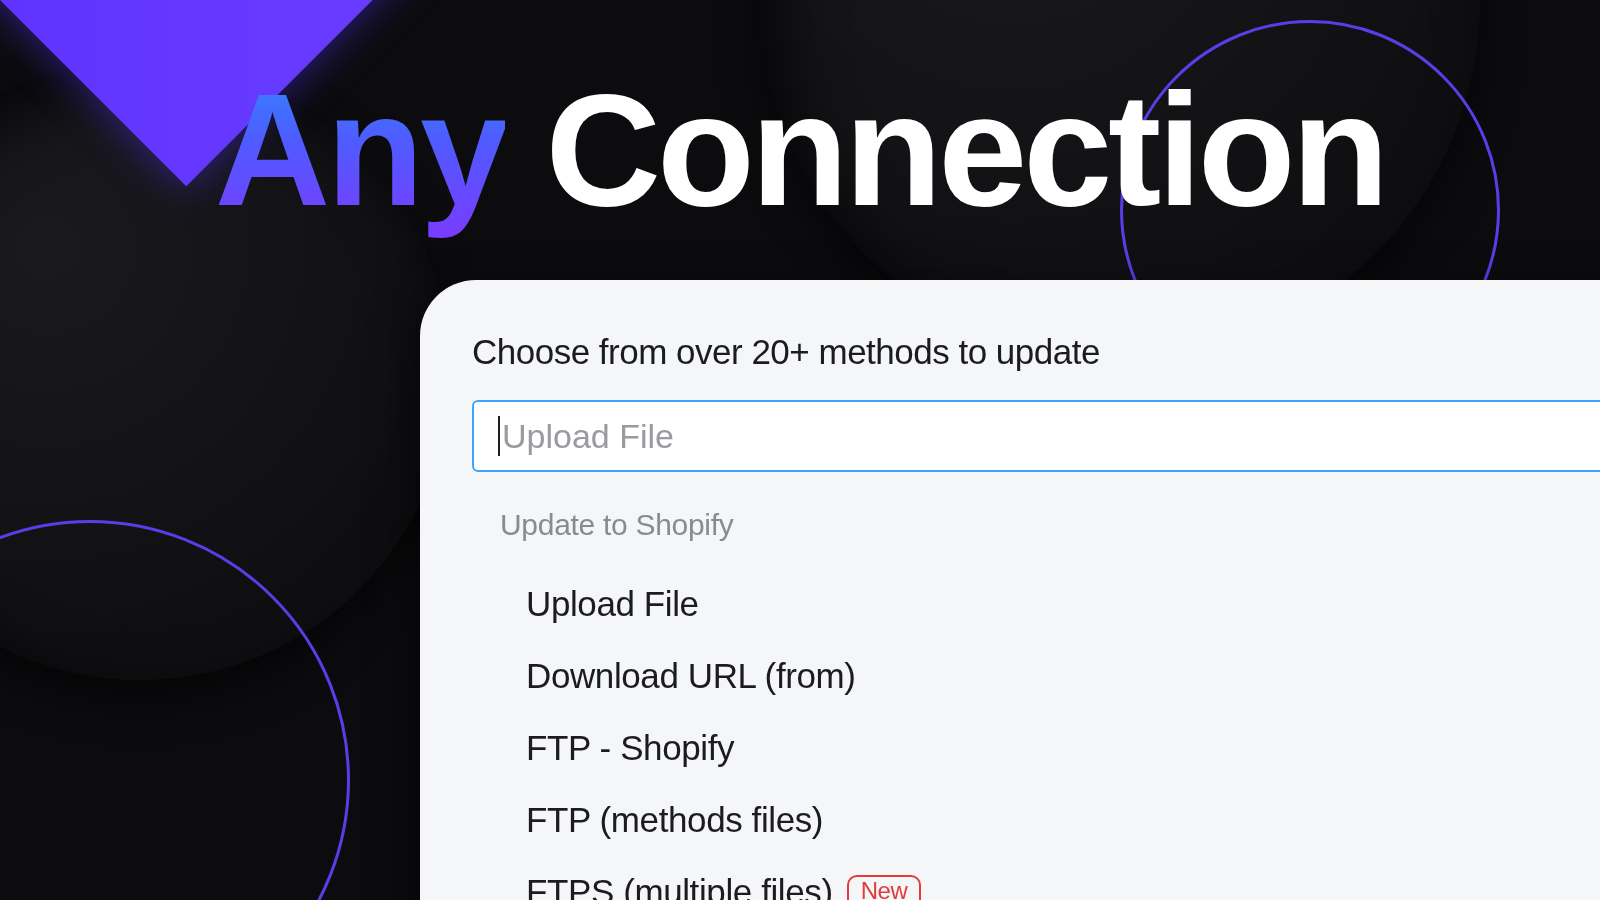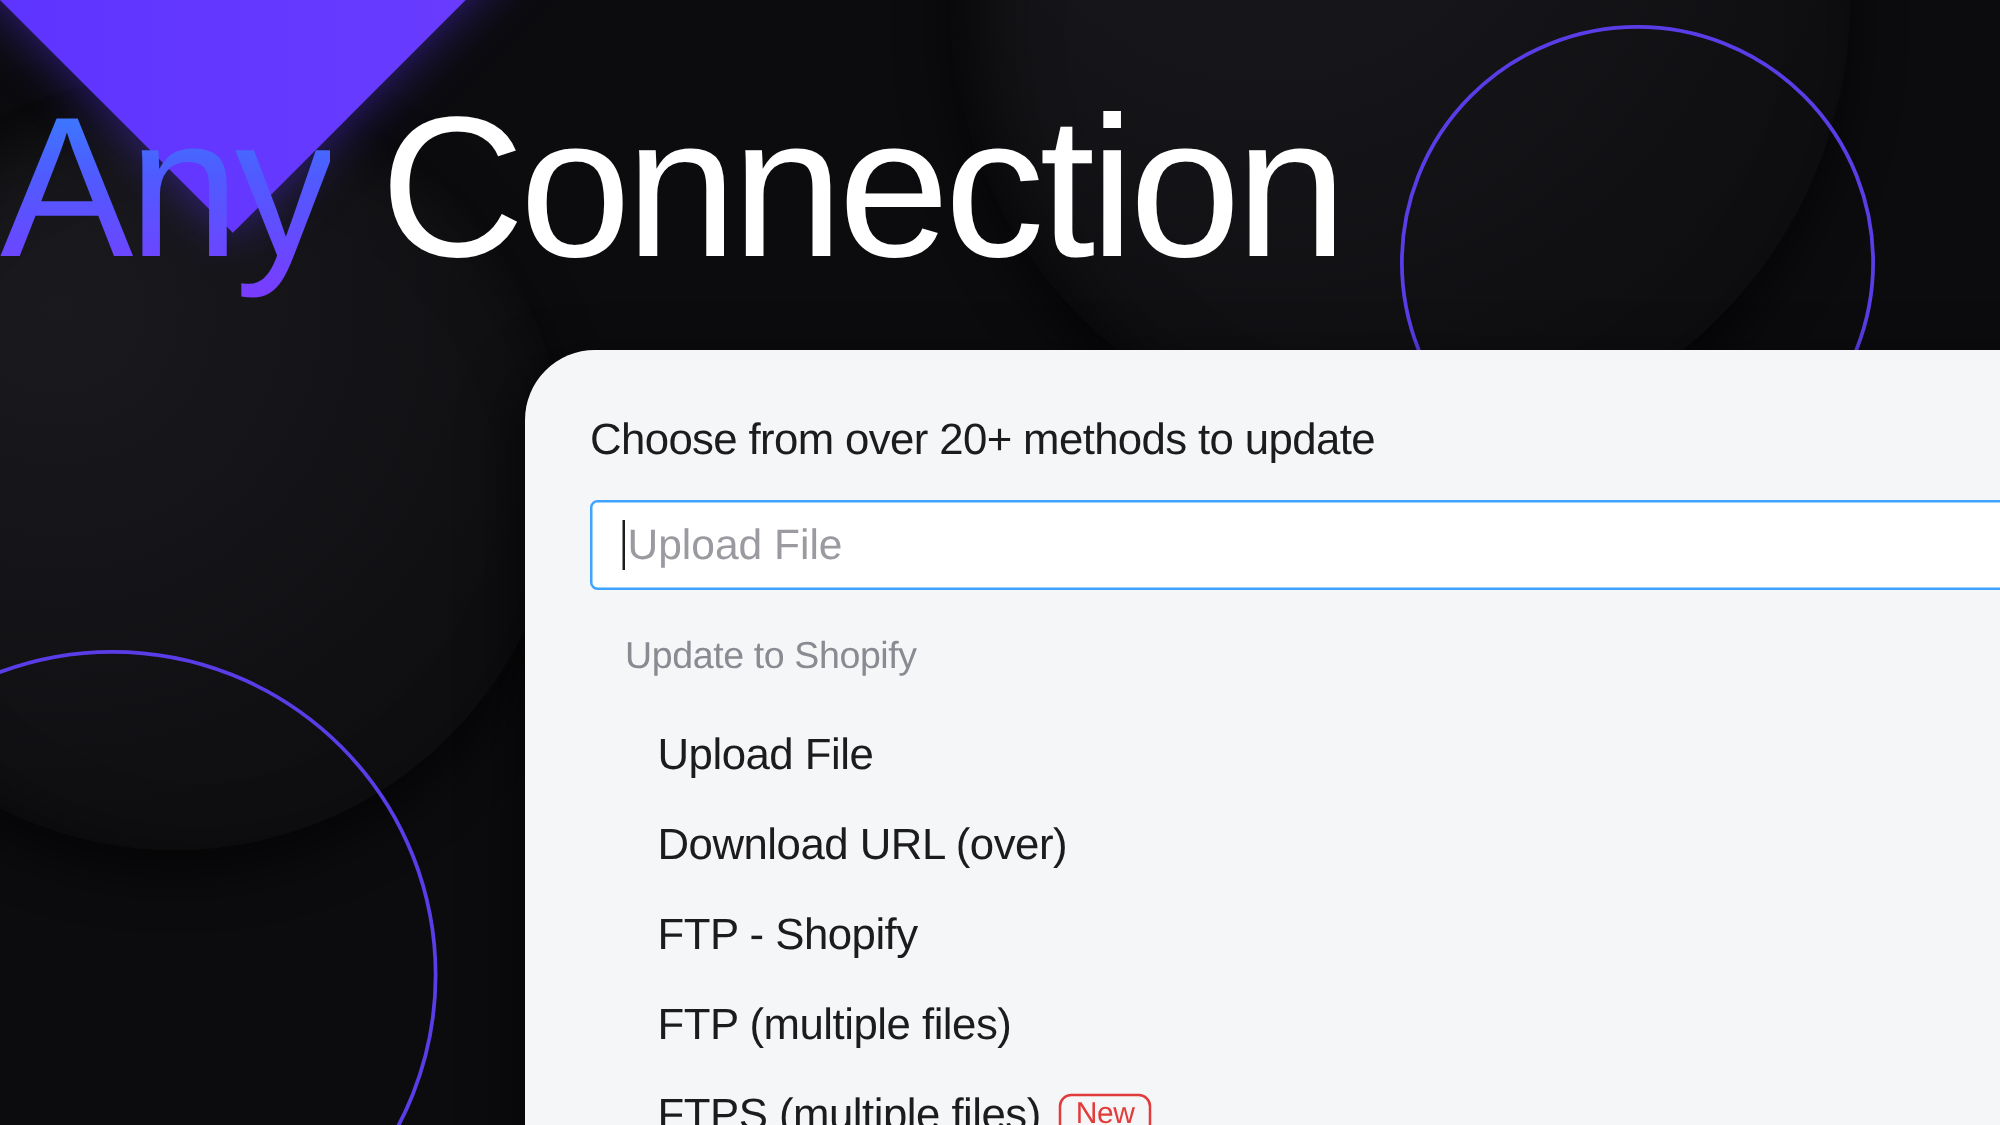--- a/index.html
+++ b/index.html
@@ -40,22 +40,22 @@
     transform:rotate(-45deg);
     transform-origin:top left;
     box-shadow:0 0 40px rgba(90,50,255,0.5);
   }
 
   
   .headline {
     position:absolute;
     top:70px;
     left:0; right:0;
-    text-align:left;
-    font-weight:400;
+    text-align:center;
+    font-weight:700;
     font-size:160px;
     letter-spacing:-4px;
     line-height:1;
     white-space:nowrap;
   }
   .headline .grad {
     background:linear-gradient(180deg,#2f8bff 0%, #4f5bff 45%, #7a3bff 100%);
     -webkit-background-clip:text;
     background-clip:text;
     color:transparent;
@@ -153,27 +153,27 @@
       <span>Upload File</span>
     </div>
 
     <div class="section-label">Update to Shopify</div>
 
     <ul class="options">
       <li>
         <span>Upload File</span>
       </li>
       <li>
-        <span>Download URL (over)</span>
+        <span>Download URL (from)</span>
       </li>
       <li>
         <span>FTP - Shopify</span>
       </li>
       <li>
-        <span>FTP (multiple files)</span>
+        <span>FTP (methods files)</span>
       </li>
       <li>
         <span>FTPS (multiple files)</span>
         <span class="badge">New</span>
       </li>
     </ul>
   </div>
 
 </div>
 

